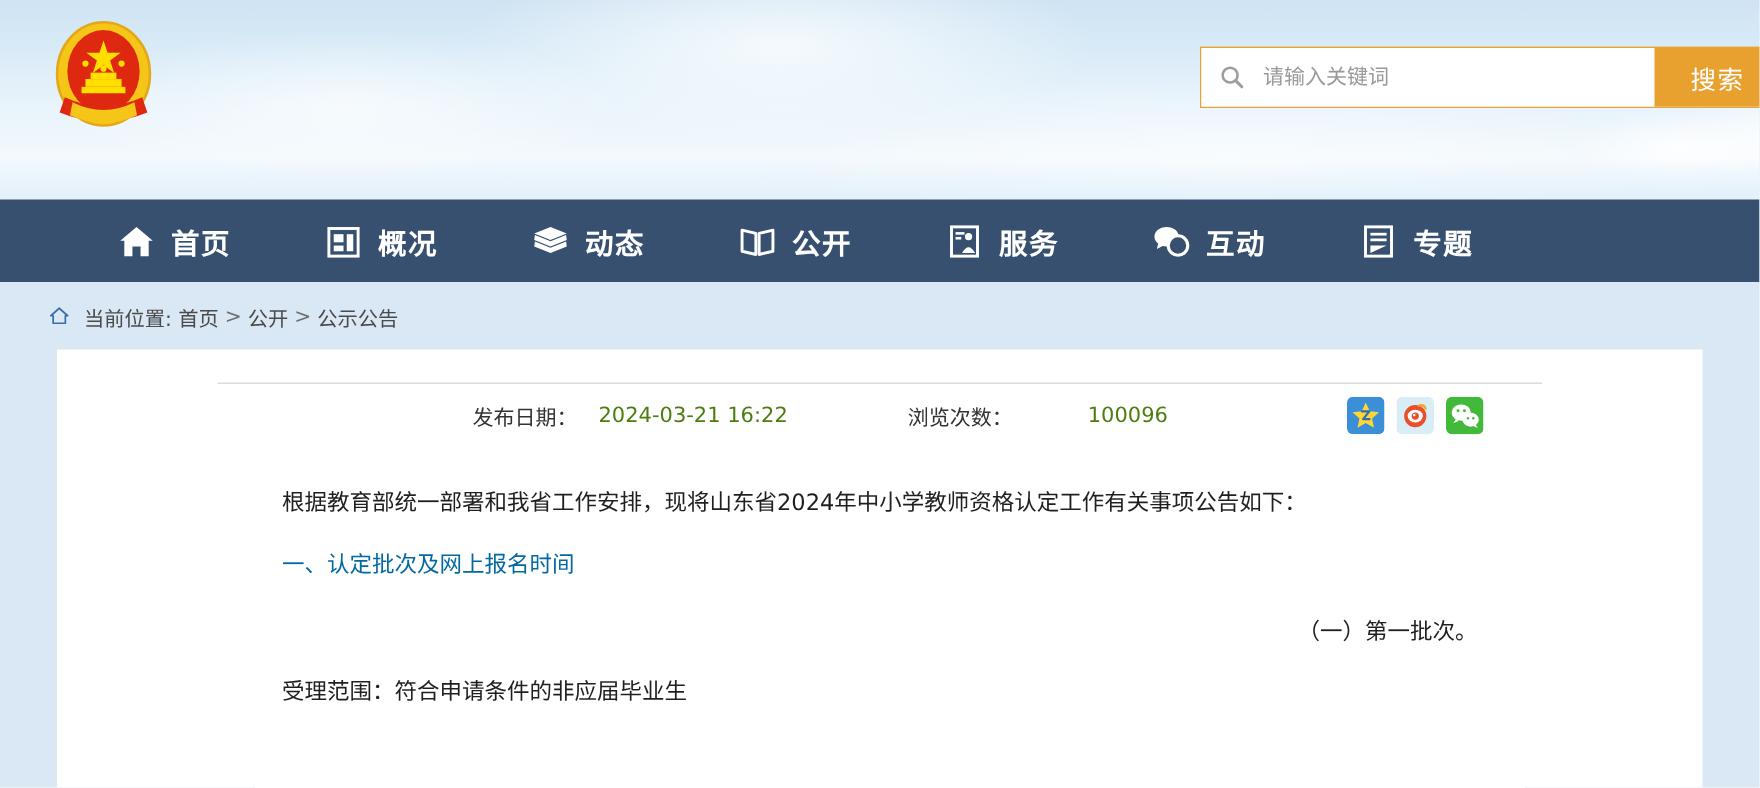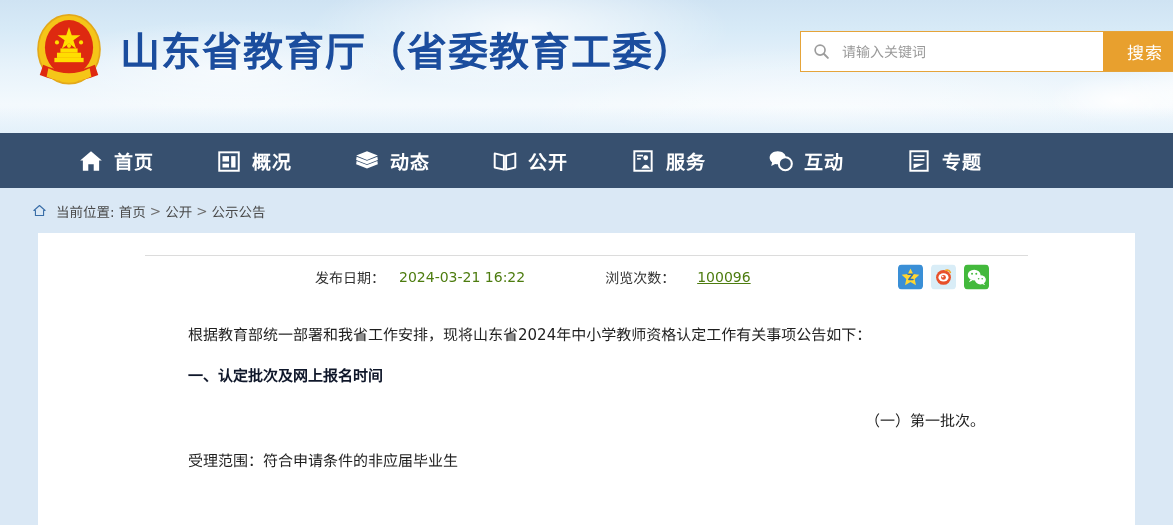--- a/index.html
+++ b/index.html
@@ -198,21 +198,21 @@
     align-items: center;
     padding-left: 247px;
     font-size: 14px;
     color: #333;
     font-family: "DejaVu Sans", "Liberation Sans", sans-serif;
   }
   .meta-label { color: #333; }
   .meta-value { color: #4d7c0f; }
   .meta-pub-value { margin-left: 14px; }
   .meta-views-label { margin-left: 80px; }
-  .meta-views-value { margin-left: 22px; text-decoration: underline; }
+  .meta-views-value { margin-left: 50px; }
 
   .share-icons {
     position: absolute;
     right: 116px;
     top: 50%;
     transform: translateY(-50%);
     display: flex;
     gap: 8px;
   }
   .share-icon {
@@ -225,22 +225,22 @@
 
   .article-body {
     padding: 22px 120px 0 120px;
     font-size: 15px;
     line-height: 2.05;
     color: #1f1f1f;
     font-family: "DejaVu Sans", "Liberation Sans", sans-serif;
   }
   .article-body p { margin: 0 0 10px 0; }
   .article-body p.heading {
-    font-weight: 700;
-    color: #0f172a;
+    font-weight: 400;
+    color: #0369a1;
     margin-bottom: 14px;
   }
   .article-body p.indent { text-indent: 1.2em; text-align: right; }
 </style>
 </head>
 <body>
 
 <div class="page">
 
   <div class="header">
@@ -254,21 +254,20 @@
       <circle cx="50" cy="44" r="2.4" fill="#ffde00"></circle>
       <circle cx="64" cy="40" r="2.4" fill="#ffde00"></circle>
       <rect x="33" y="58" width="34" height="5" fill="#ffde00"></rect>
       <rect x="36" y="52" width="28" height="6" fill="#ffde00"></rect>
       <rect x="40" y="47" width="20" height="5" fill="#ffde00"></rect>
       <path d="M20 66 q30 14 60 0 l4 12 q-34 14 -68 0 z" fill="#de2910"></path>
       <path d="M26 70 q24 12 48 0 l2 10 q-26 12 -52 0 z" fill="#f5c518"></path>
       <path d="M44 78 q6 5 12 0 l0 8 -12 0 z" fill="#f5c518"></path>
     </svg>
 
-    <div class="site-title">山东省教育厅（省委教育工委）</div>
 
     <div class="search-wrap">
       <div class="search-field">
         <svg class="search-icon" viewBox="0 0 24 24">
           <circle cx="10" cy="10" r="7" fill="none" stroke="#777" stroke-width="2.4"></circle>
           <line x1="15.2" y1="15.2" x2="21" y2="21" stroke="#777" stroke-width="2.8" stroke-linecap="round"></line>
         </svg>
         <input class="search-input" type="text" placeholder="请输入关键词" style="">
       </div>
       <button class="search-button">搜索</button>

